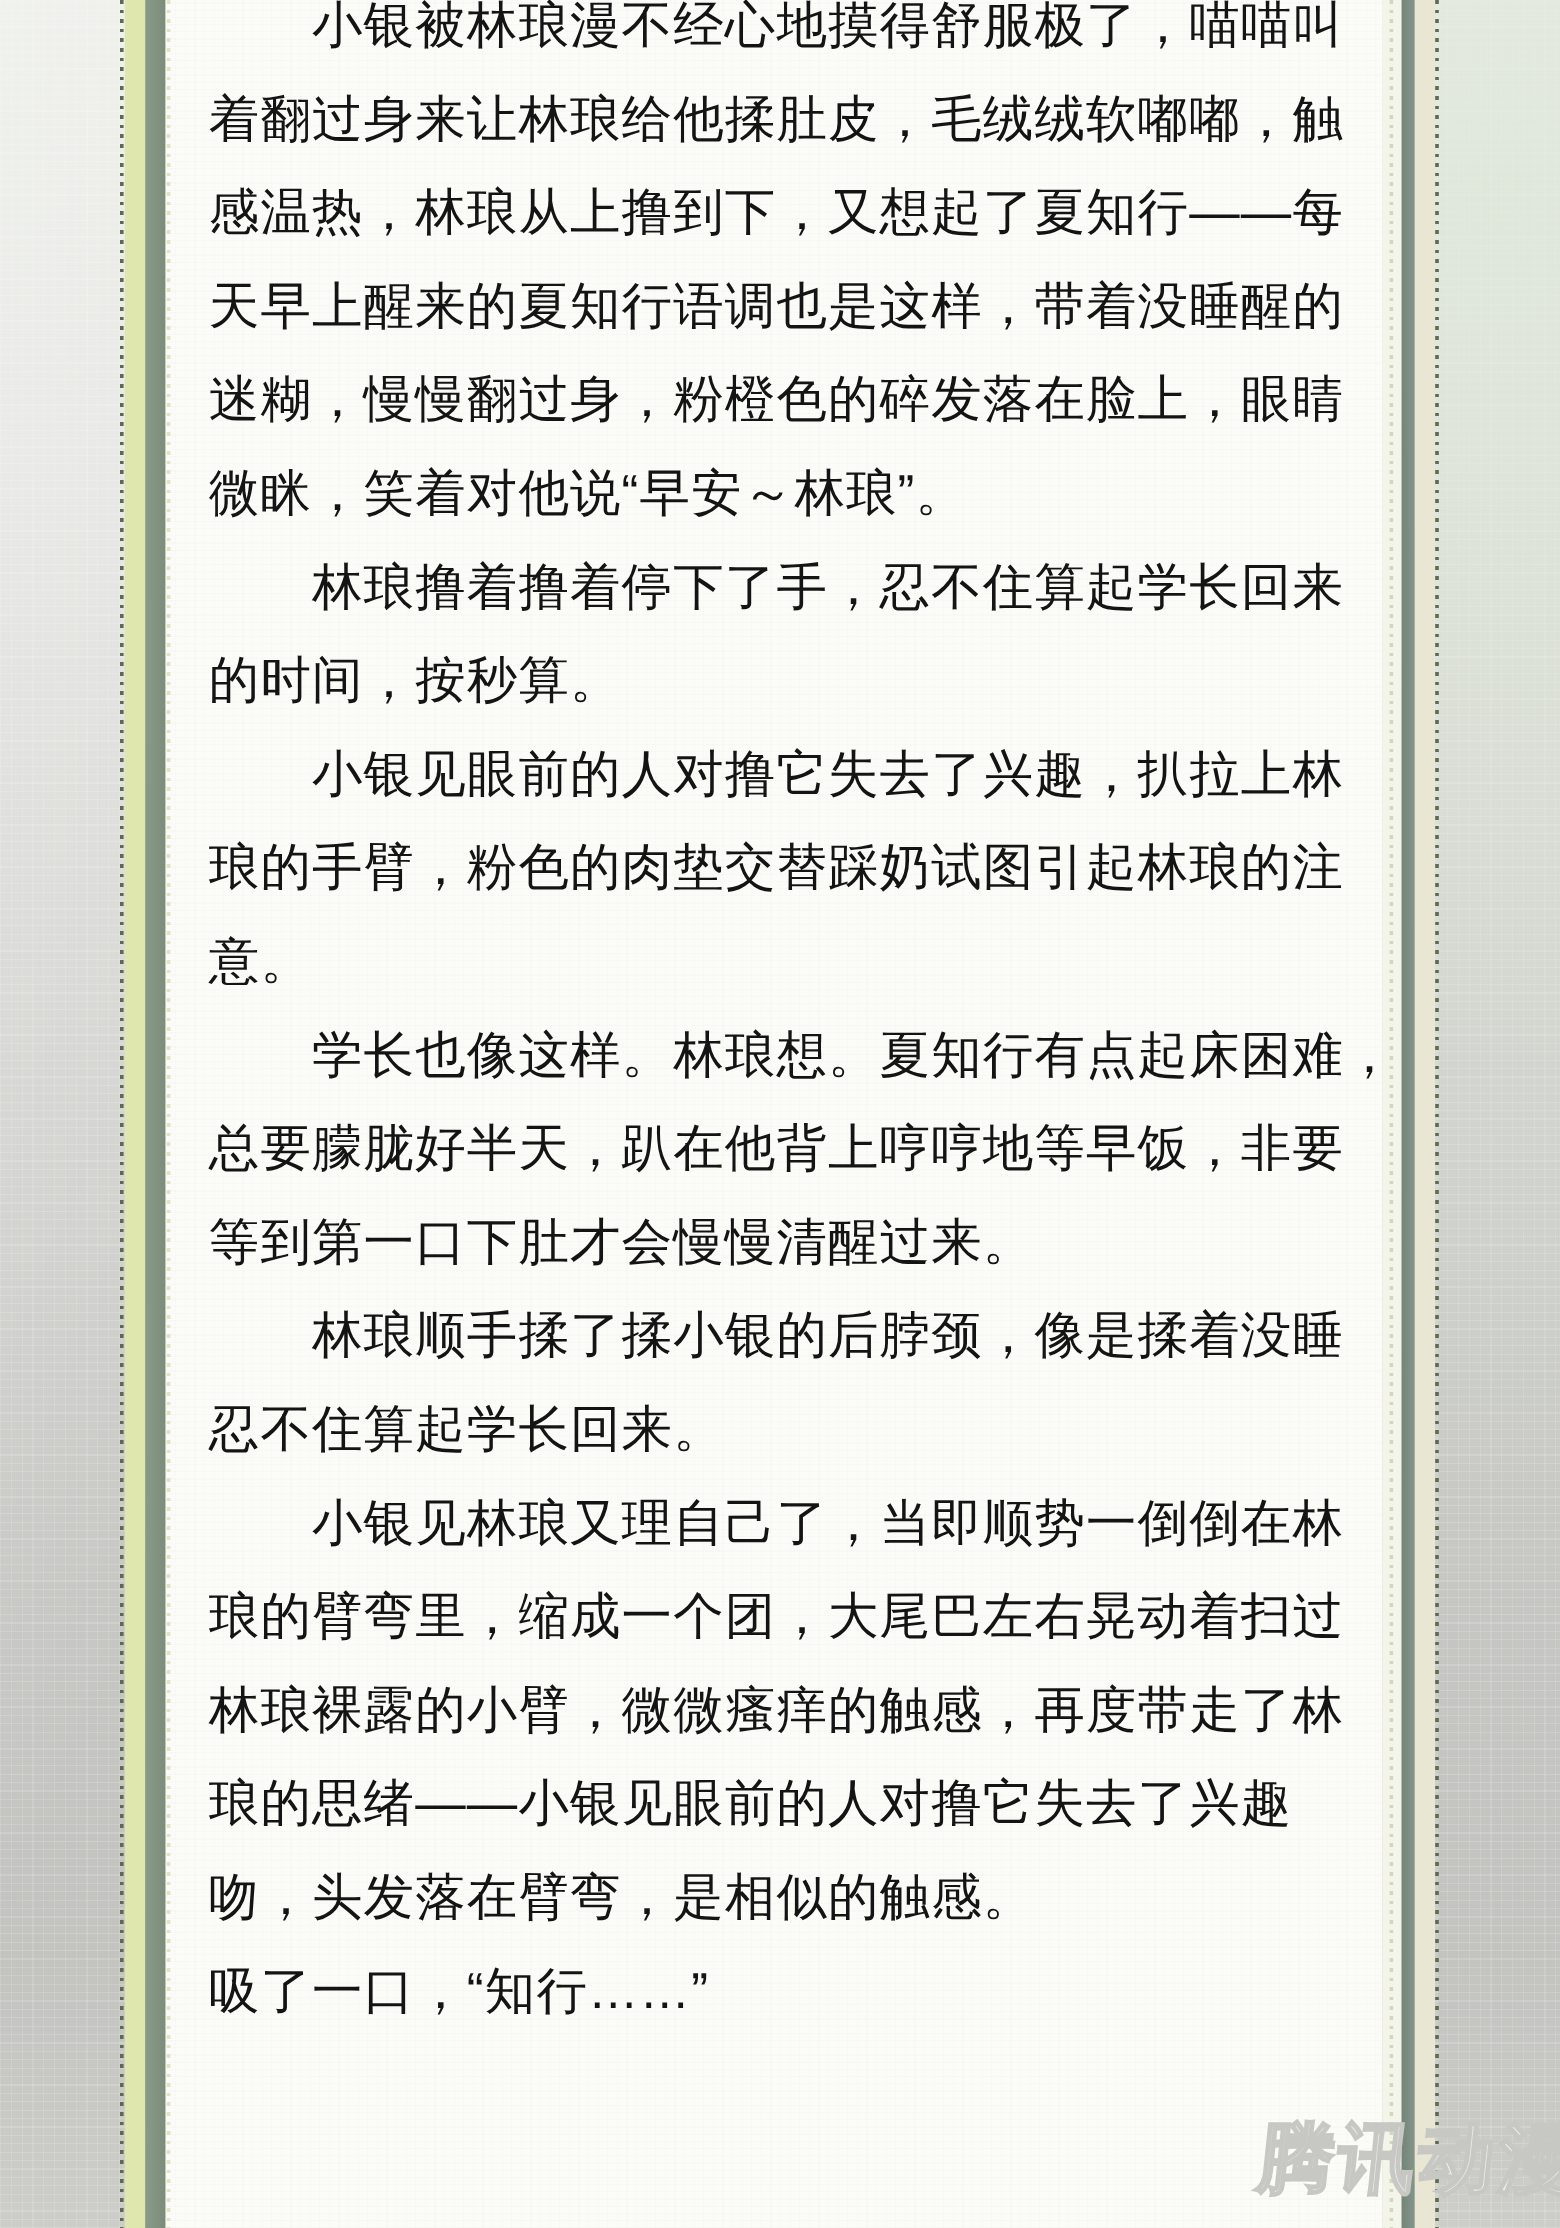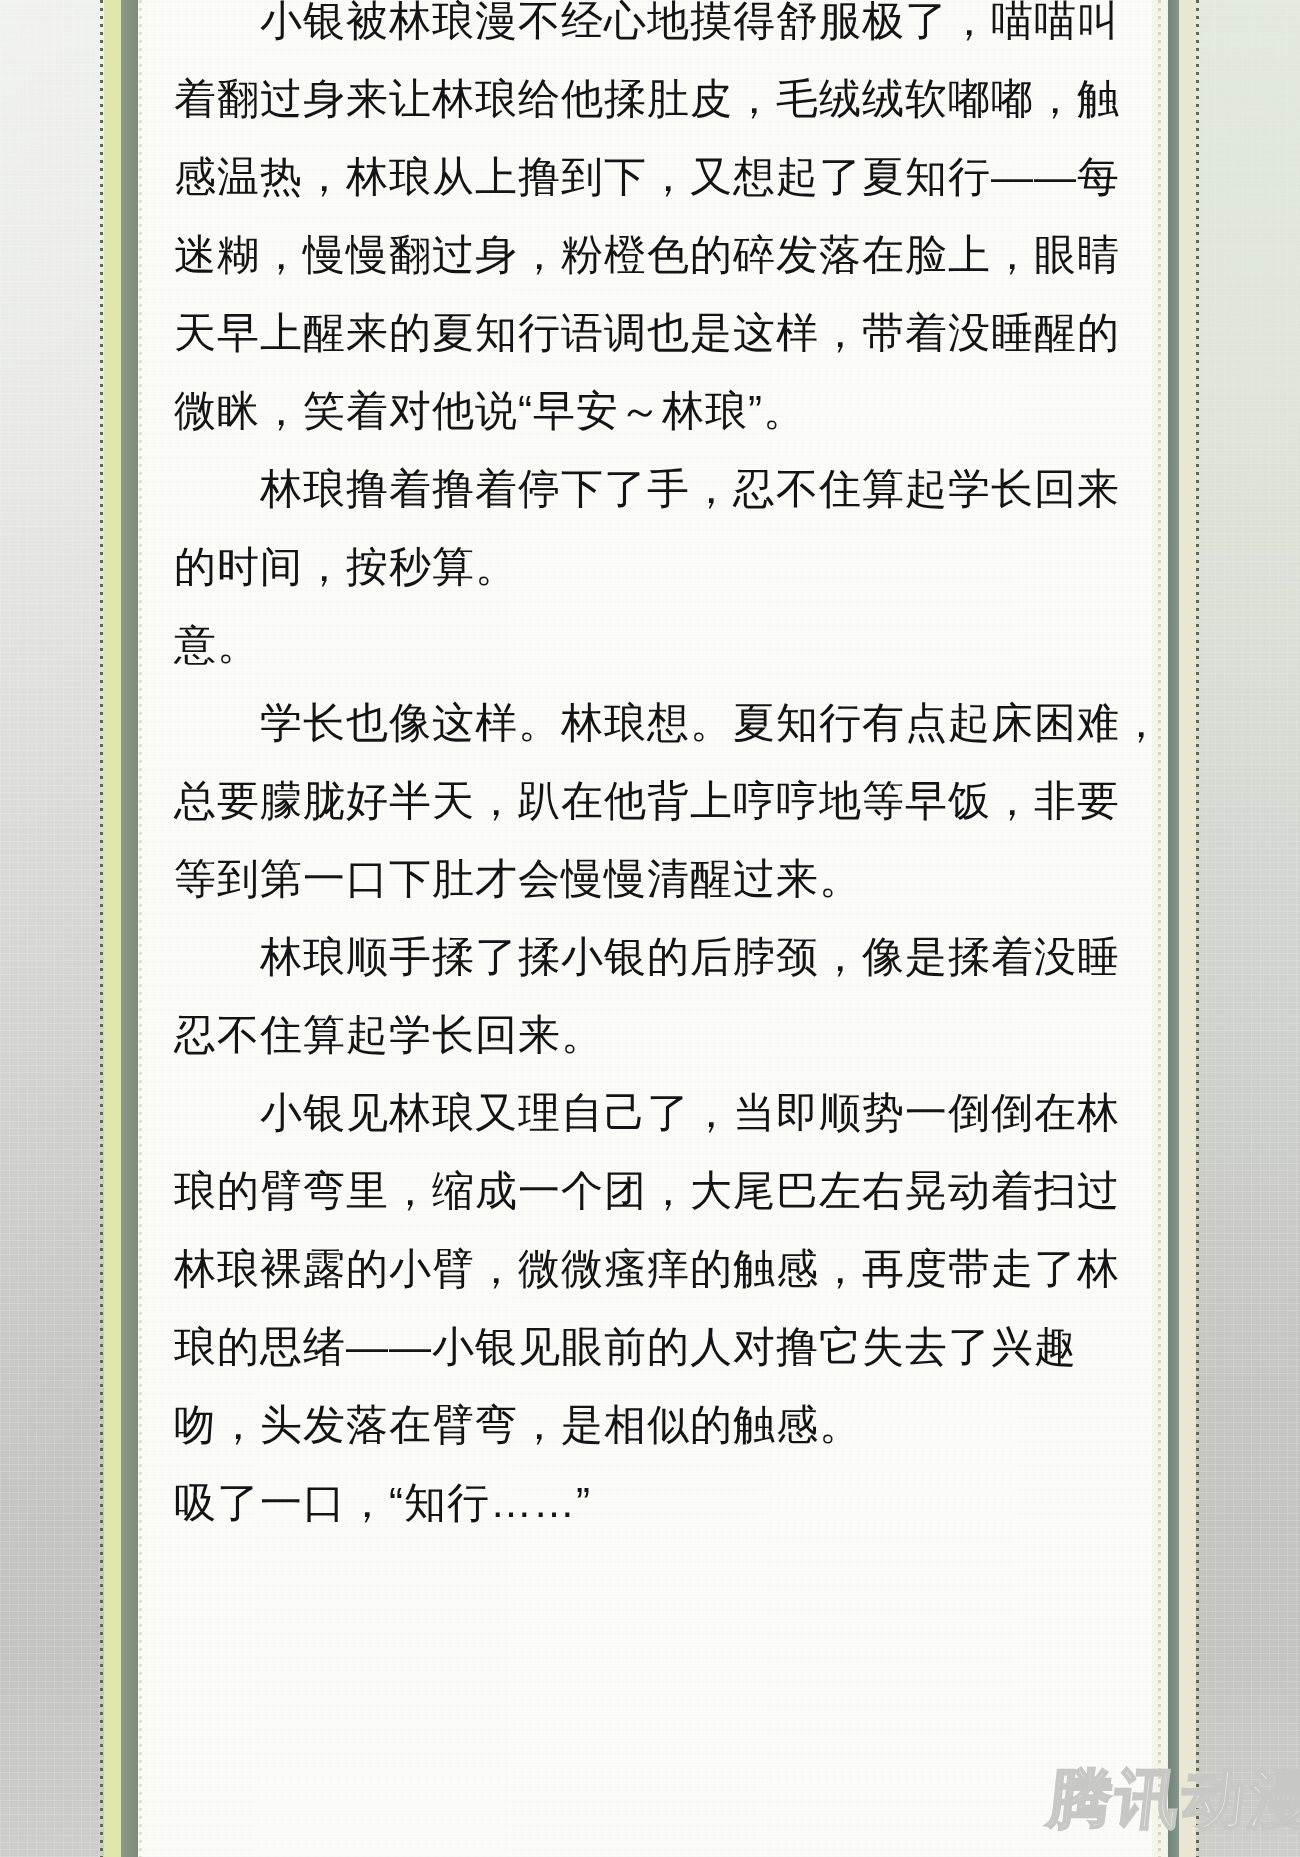--- a/index.html
+++ b/index.html
@@ -93,25 +93,27 @@
 
   <div class="vdots dark" style="left:100px;"></div>
   <div class="strip strip-pale-left"></div>
   <div class="strip strip-sage-left"></div>
 
   <div class="content">
     <div class="text-block">
       <div class="line">　　小银被林琅漫不经心地摸得舒服极了，喵喵叫</div>
       <div class="line">着翻过身来让林琅给他揉肚皮，毛绒绒软嘟嘟，触</div>
       <div class="line">感温热，林琅从上撸到下，又想起了夏知行——每</div>
+      <div class="line">天早上醒来的夏知行语调也是这样，带着没睡醒的</div>
       <div class="line">迷糊，慢慢翻过身，粉橙色的碎发落在脸上，眼睛</div>
-      <div class="line">天早上醒来的夏知行语调也是这样，带着没睡醒的</div>
       <div class="line">微眯，笑着对他说“早安～林琅”。</div>
       <div class="line">　　林琅撸着撸着停下了手，忍不住算起学长回来</div>
       <div class="line">的时间，按秒算。</div>
+      <div class="line">　　小银见眼前的人对撸它失去了兴趣，扒拉上林</div>
+      <div class="line">琅的手臂，粉色的肉垫交替踩奶试图引起林琅的注</div>
       <div class="line">意。</div>
       <div class="line">　　学长也像这样。林琅想。夏知行有点起床困难，</div>
       <div class="line">总要朦胧好半天，趴在他背上哼哼地等早饭，非要</div>
       <div class="line">等到第一口下肚才会慢慢清醒过来。</div>
       <div class="line">　　林琅顺手揉了揉小银的后脖颈，像是揉着没睡</div>
       <div class="line">忍不住算起学长回来。</div>
       <div class="line">　　小银见林琅又理自己了，当即顺势一倒倒在林</div>
       <div class="line">琅的臂弯里，缩成一个团，大尾巴左右晃动着扫过</div>
       <div class="line">林琅裸露的小臂，微微瘙痒的触感，再度带走了林</div>
       <div class="line">琅的思绪——小银见眼前的人对撸它失去了兴趣</div>

